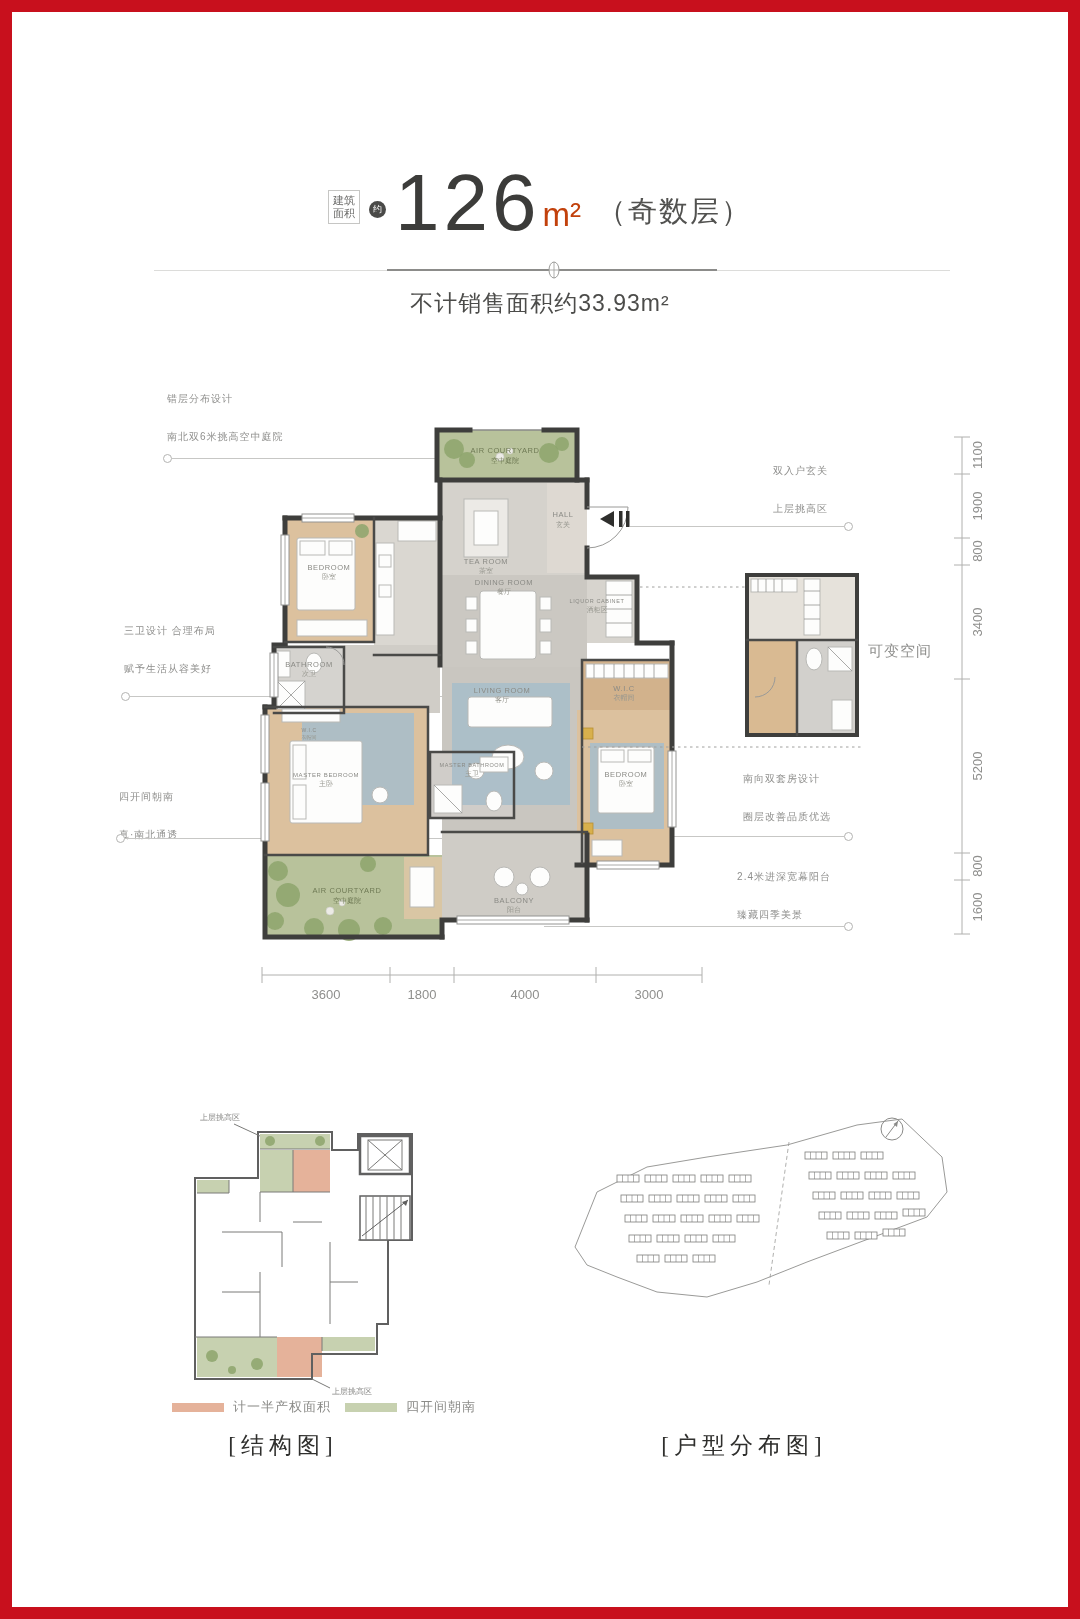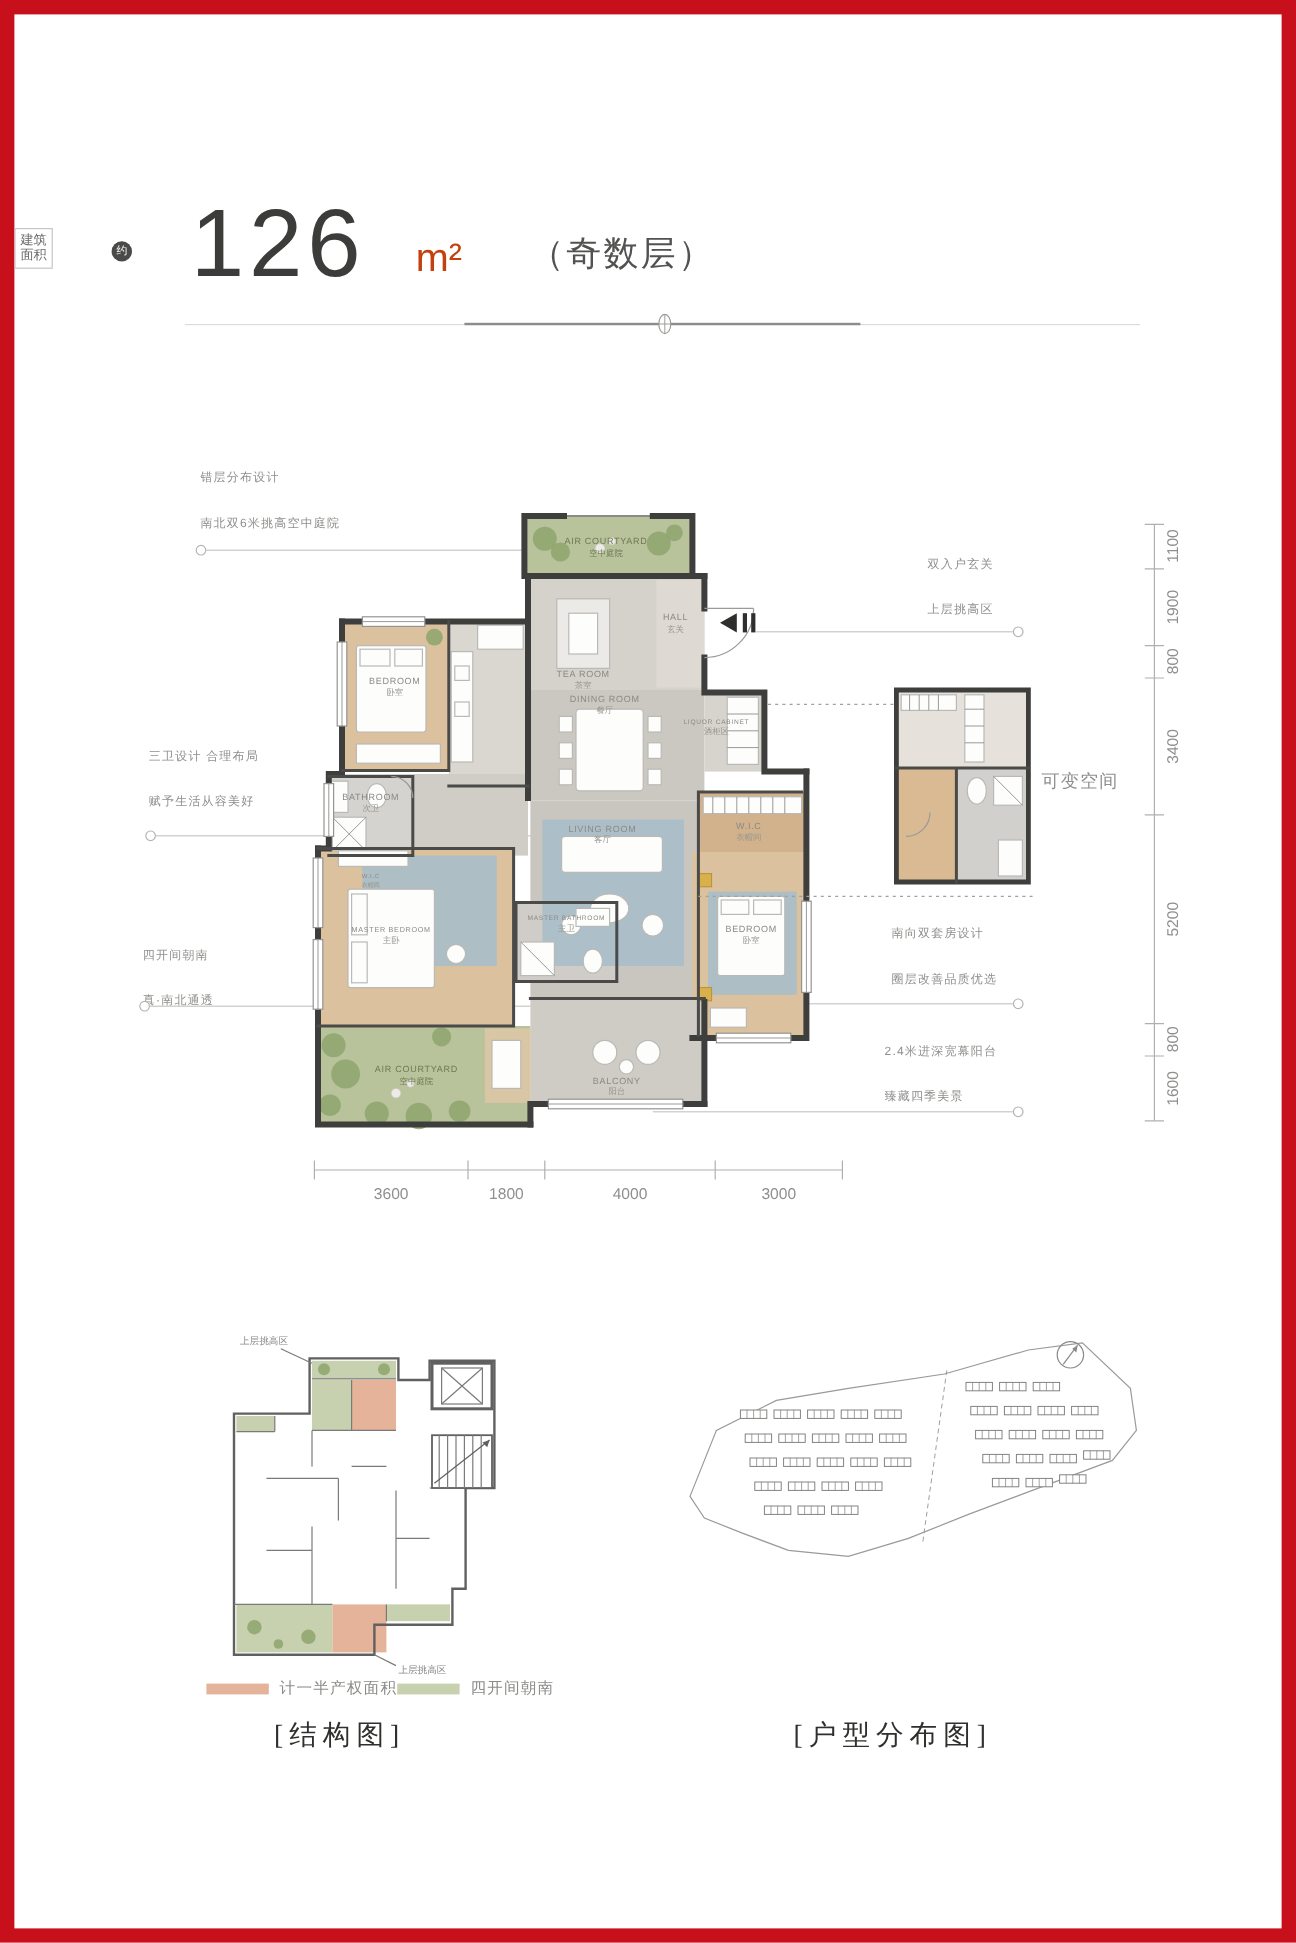--- a/index.html
+++ b/index.html
@@ -1,21 +1,21 @@
 <!DOCTYPE html>
 <html><head>
 <meta charset="utf-8">
 <style>
   html,body{margin:0;padding:0;background:#e9e9e9;}
   .page{position:relative;width:1080px;height:1619px;margin:0 auto;background:#fff;
         border:12px solid #c8101d;box-sizing:border-box;overflow:hidden;
         font-family:"Liberation Sans","DejaVu Sans",sans-serif;}
   
   .title-row{position:absolute;top:156px;left:0;width:100%;display:flex;
-             align-items:flex-end;gap:40px;}
+             justify-content:center;align-items:flex-end;}
   .area-box{border:1px solid #c6c6c4;color:#6a6a68;font-size:11px;line-height:13px;
             padding:3px 4px;text-align:center;margin-bottom:14px;}
   .approx-dot{width:17px;height:17px;border-radius:50%;background:#4a4a48;color:#fff;
               font-size:9px;line-height:17px;text-align:center;margin:0 9px 20px 9px;}
   .area-value{font-size:80px;font-weight:100;letter-spacing:4px;color:#3c3c3a;line-height:.88;}
   .area-unit{font-size:33px;color:#c2410c;margin:0 0 4px 2px;font-weight:300;}
   .floor-note{font-size:29px;color:#525250;margin:0 0 6px 16px;letter-spacing:2px;font-weight:400;}
   .divider{position:absolute;top:258px;left:142px;width:796px;height:1px;background:#dcdcda;}
   .divider .dark{position:absolute;top:-1px;left:233px;width:330px;height:2px;background:#8c8c8a;}
   .divider .orn{position:absolute;top:-9px;left:390px;}
@@ -53,21 +53,21 @@
   .winl{stroke:#949492;stroke-width:.8;}
   .dash{stroke:#a0a09e;stroke-width:1;stroke-dasharray:2.5,3.5;fill:none;}
   
   .swall{stroke:#606060;stroke-width:2;fill:none;}
   .swall-thin{stroke:#7a7a78;stroke-width:1;fill:none;}
   .snote{fill:#8a8a88;font-size:8px;}
   
   .site-b{stroke:#7e7e7c;stroke-width:.8;fill:#fff;}
   .site-l{stroke:#7e7e7c;stroke-width:.6;}
   
-  .legend{position:absolute;top:1386px;left:160px;display:flex;}
+  .legend{position:absolute;top:1386px;left:160px;display:flex;gap:14px;}
   .legend .item{display:flex;align-items:center;gap:9px;}
   .legend .sw{width:52px;height:9px;}
   .sw1{background:#e5b29a;} .sw2{background:#c7d1b0;}
   .legend .lab{font-size:13px;color:#8b8b88;letter-spacing:1px;}
   .caption{position:absolute;top:1418px;width:200px;text-align:center;
            font-family:"Liberation Serif","DejaVu Serif",serif;font-size:23px;
            color:#2f2f2d;letter-spacing:5px;}
 </style>
 </head>
 <body>
@@ -87,20 +87,21 @@
 
   <div class="divider">
     <div class="dark"></div>
     <svg class="orn" width="20" height="18" viewBox="0 0 20 18">
       <ellipse cx="10" cy="9" rx="5" ry="8" fill="#fff" stroke="#9a9a98" stroke-width="1"></ellipse>
       <line x1="10" y1="1" x2="10" y2="17" stroke="#9a9a98" stroke-width=".8"></line>
       <line x1="5" y1="9" x2="15" y2="9" stroke="#9a9a98" stroke-width=".8"></line>
     </svg>
   </div>
 
+  <div class="subtitle">不计销售面积约33.93m²</div>
 
   <div class="ann" style="left:155px;top:368px;">
     <div>错层分布设计</div>
     <div>南北双6米挑高空中庭院</div>
   </div>
   <div class="leader start" style="left:160px;top:446px;width:270px;"></div>
 
   <div class="ann" style="left:112px;top:600px;">
     <div>三卫设计 合理布局</div>
     <div>赋予生活从容美好</div>

